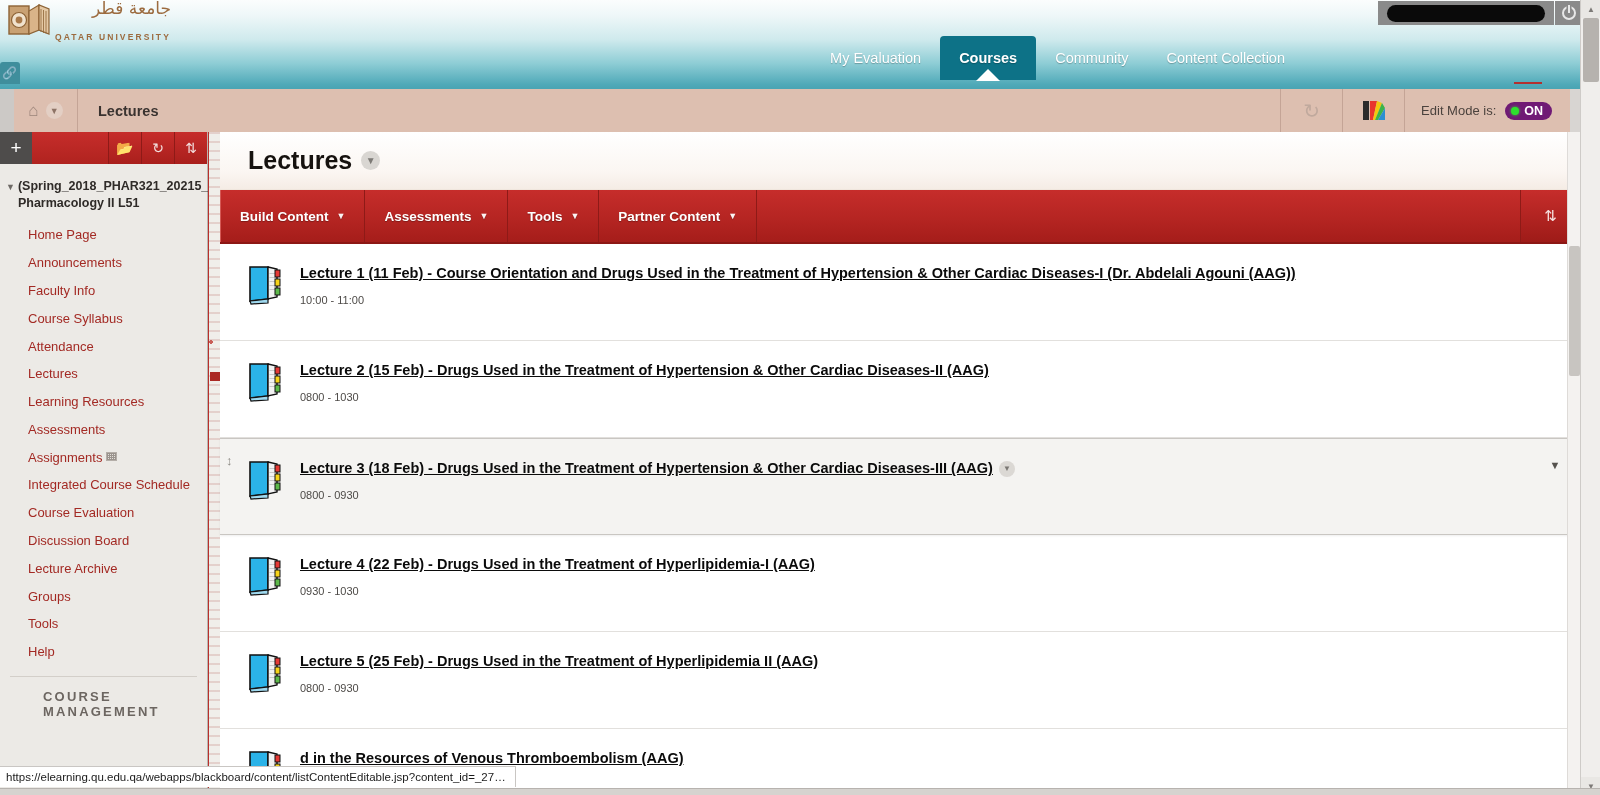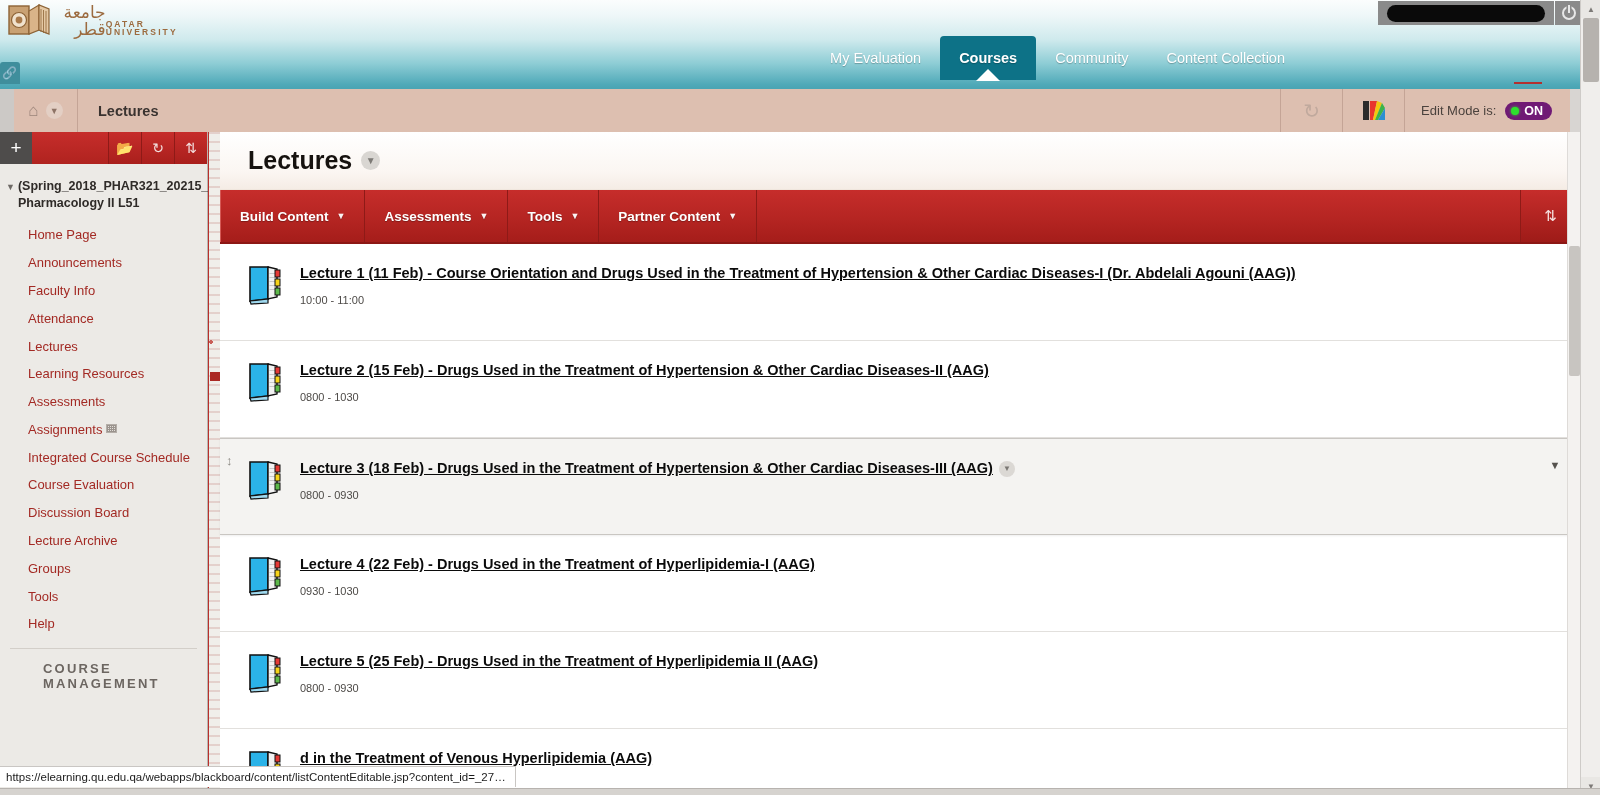--- a/index.html
+++ b/index.html
@@ -16,21 +16,21 @@
     position: absolute; left: 0; top: 0;
     width: 1600px; height: 88px;
     background: linear-gradient(to bottom, #fbfdfd 0%, #eef7f8 18%, #cfeaed 45%, #8ecdd5 72%, #4fa9b8 96%, #4aa5b4 100%);
   }
   .qu-logo {
     position: absolute; left: 8px; top: 2px;
     width: 172px; height: 36px;
     display: flex; align-items: center; gap: 5px;
   }
   .qu-mark { width: 42px; height: 34px; flex: 0 0 42px; }
-  .qu-text { display: flex; flex-direction: row; line-height: 1; padding-top: 1px; }
+  .qu-text { display: flex; flex-direction: column; line-height: 1; padding-top: 1px; }
   .qu-ar {
     font-size: 17px; color: #9c6b3f; letter-spacing: 0px;
     font-family: "DejaVu Sans", sans-serif; direction: rtl;
   }
   .qu-en {
     font-size: 8.5px; color: #9c6b3f; letter-spacing: 2.1px;
     margin-top: 16px; font-weight: 600;
   }
 
   
@@ -458,20 +458,21 @@
       <span>(Spring_2018_PHAR321_20215_L51)</span><br>
       <span>Pharmacology II L51</span>
     </div>
     <span class="sb-course-home">⌂</span>
   </div>
 
   <div class="sb-links">
     <a class="sb-link">Home Page</a>
     <a class="sb-link">Announcements</a>
     <a class="sb-link">Faculty Info</a>
+    <a class="sb-link">Course Syllabus</a>
     <a class="sb-link">Attendance</a>
     <a class="sb-link">Lectures</a>
     <a class="sb-link">Learning Resources</a>
     <a class="sb-link">Assessments</a>
     <a class="sb-link"><span>Assignments</span><span class="kbd-badge"></span></a>
     <a class="sb-link">Integrated Course Schedule</a>
     <a class="sb-link">Course Evaluation</a>
     <a class="sb-link">Discussion Board</a>
     <a class="sb-link">Lecture Archive</a>
     <a class="sb-link">Groups</a>
@@ -639,21 +640,21 @@
 
     <div class="lec-row partial">
       <svg class="lec-icon" viewBox="0 0 36 42">
         <path d="M4 4 L22 4 L22 36 L4 38 Z" fill="#2bb3e8" stroke="#111" stroke-width="1.6"></path>
         <path d="M22 4 L31 6 L31 34 L22 36 Z" fill="#f2f2f2" stroke="#111" stroke-width="1.4"></path>
         <rect x="29" y="7" width="5" height="7" fill="#e53935" stroke="#111" stroke-width="1"></rect>
         <rect x="29" y="16" width="5" height="7" fill="#f6d318" stroke="#111" stroke-width="1"></rect>
         <rect x="29" y="25" width="5" height="7" fill="#5db84a" stroke="#111" stroke-width="1"></rect>
       </svg>
       <div class="lec-body">
-        <span class="lec-title">d in the Treatment of Venous Hyperlipidemia (AAG)</span>
+        <span class="lec-title">d in the Resources of Venous Thromboembolism (AAG)</span>
       </div>
     </div>
 
   </div>
 </div>
 
 <div class="inner-vscroll">
   <div class="inner-thumb"></div>
 </div>
 

